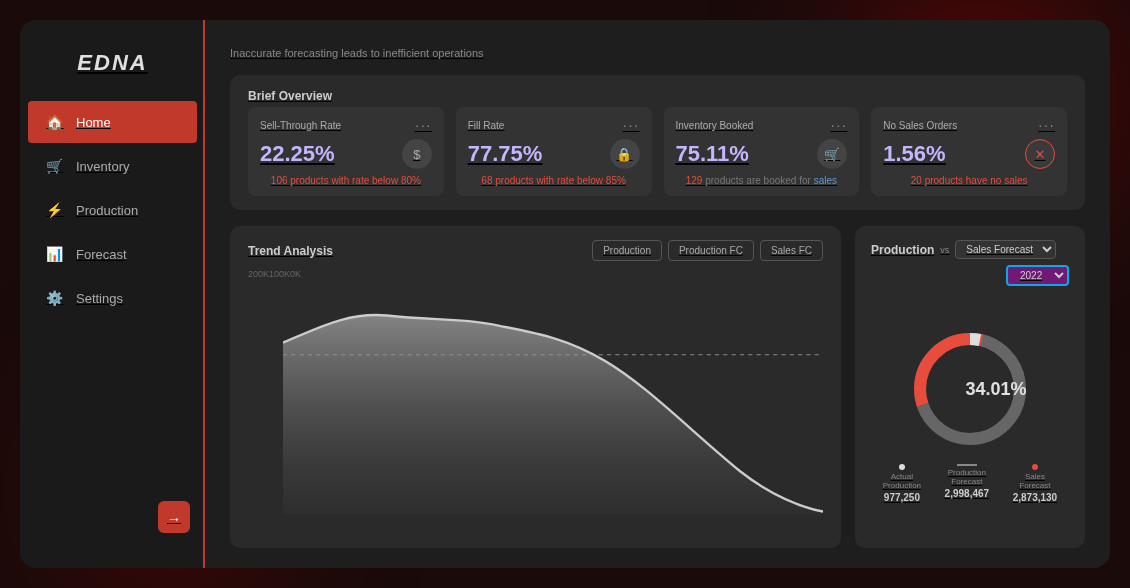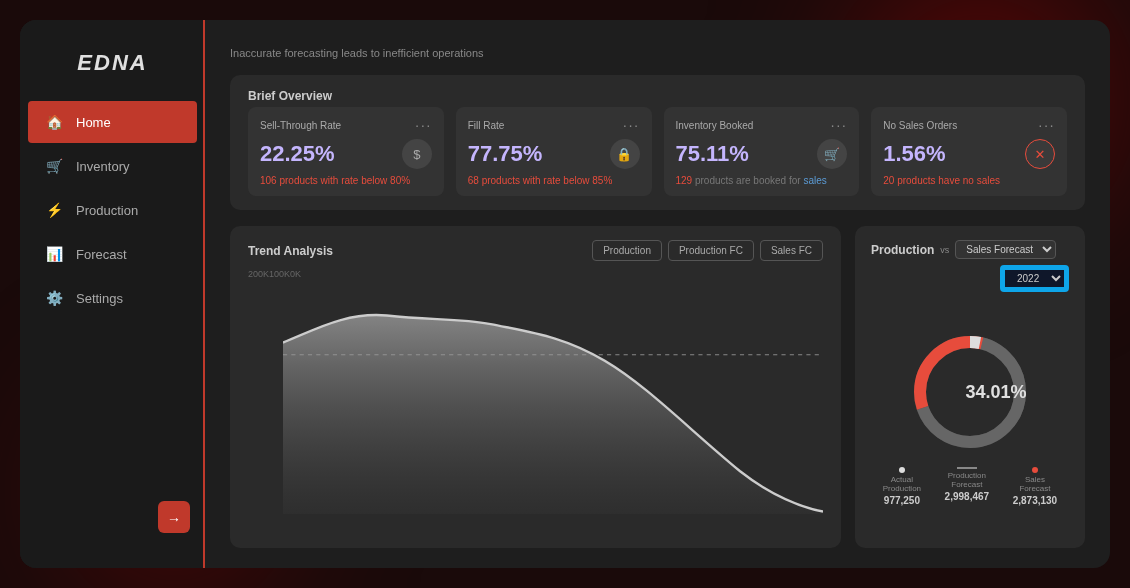--- a/index.html
+++ b/index.html
@@ -30,20 +30,21 @@
       bottom: -80px; left: 0px;
     }
 
     .app-container {
       position: absolute;
       top: 20px; left: 20px; right: 20px; bottom: 20px;
       background: #1e1e1e;
       border-radius: 16px;
       display: flex;
       overflow: hidden;
+      text-decoration: underline;
     }
 
     
     .sidebar {
       width: 185px;
       background: #1a1a1a;
       display: flex;
       flex-direction: column;
       padding: 20px 0;
       flex-shrink: 0;
@@ -156,20 +157,21 @@
     .metrics-row {
       display: flex;
       gap: 12px;
     }
     .metric-card {
       flex: 1;
       background: #333;
       border-radius: 8px;
       padding: 10px 12px;
       position: relative;
+      text-align: center;
     }
     .metric-header {
       display: flex;
       justify-content: space-between;
       align-items: center;
       margin-bottom: 6px;
     }
     .metric-label {
       font-size: 10px;
       color: #aaa;
@@ -325,22 +327,22 @@
       font-size: 10px;
       padding: 2px 6px;
       cursor: pointer;
     }
     .year-select-row {
       display: flex;
       justify-content: flex-end;
       margin-bottom: 6px;
     }
     .year-select {
-      background: #0f172a;
-      border: 5px solid #0ea5e9;
+      background: #701a75;
+      border: 2px solid #0ea5e9;
       border-radius: 4px;
       color: #ccc;
       font-size: 10px;
       padding: 2px 8px;
       cursor: pointer;
     }
 
     .donut-container {
       flex: 1;
       display: flex;

